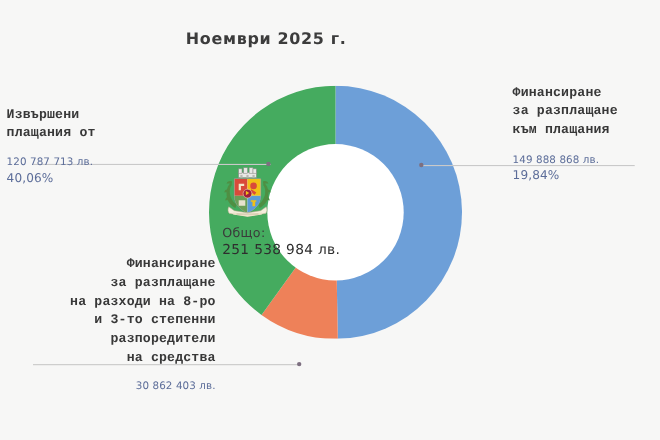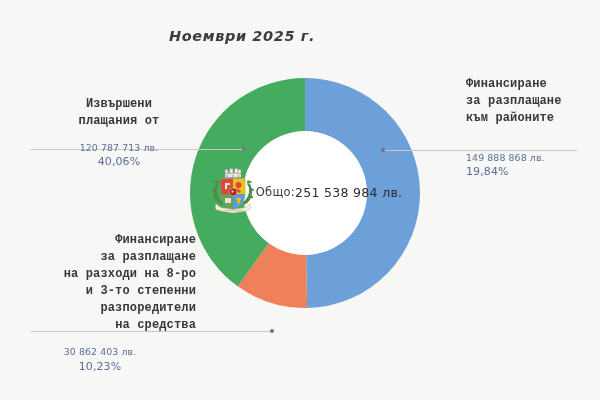--- a/index.html
+++ b/index.html
@@ -25,47 +25,45 @@
   .chart-title {
     position: absolute;
     top: 28px;
     left: 0;
     width: 484px;
     text-align: center;
     font-size: 14.5px;
     font-weight: bold;
     color: #3c3c3c;
     letter-spacing: 0.6px;
-    font-style: italic;
   }
 
   
   .donut-wrap {
     position: absolute;
     left: 190px;
     top: 78px;
     width: 230px;
     height: 230px;
   }
   .donut-svg {
     display: block;
     width: 230px;
     height: 230px;
   }
 
   
   .center-block {
     position: absolute;
-    left: 191px;
+    left: 202px;
     top: 78px;
     width: 230px;
     height: 230px;
     display: flex;
-    flex-direction: row;
-    align-items: center;
+    flex-direction: column;
     justify-content: center;
     pointer-events: none;
   }
   .emblem {
     width: 46px;
     height: 50px;
     margin-bottom: 4px;
   }
   .center-total-label {
     font-size: 11.5px;
@@ -101,27 +99,27 @@
     white-space: nowrap;
   }
   .callout .cl-pct {
     font-size: 11px;
     color: #5c6d99;
     line-height: 1.42;
     letter-spacing: 0.1px;
   }
 
   .callout-right { left: 466px; top: 76px; width: 128px; text-align: left; }
-  .callout-right .cl-values { margin-top: 24px; }
-
-  .callout-topleft { left: 24px; top: 96px; width: 190px; text-align: center; }
+  .callout-right .cl-values { margin-top: 12px; }
+
+  .callout-topleft { left: 6px; top: 96px; width: 190px; text-align: left; }
   .callout-topleft .cl-values { margin-top: 11px; }
 
   .callout-bottomleft { left: 4px; top: 232px; width: 192px; text-align: right; }
-  .callout-bottomleft .cl-values { margin-top: 11px; text-align: center; }
+  .callout-bottomleft .cl-values { margin-top: 11px; }
 
   
   .leader {
     position: absolute;
     height: 1px;
     background: #c9c9c9;
   }
   .leader-dot {
     position: absolute;
     width: 4px;
@@ -216,21 +214,21 @@
   <div class="leader leader-right"></div>
   <div class="leader-dot leader-right-dot"></div>
 
   <div class="leader leader-bottomleft"></div>
   <div class="leader-dot leader-bottomleft-dot"></div>
 
   <div class="callout callout-right">
     <div class="cl-title">
       <div>Финансиране</div>
       <div>за разплащане</div>
-      <div>към районите</div>
+      <div>към плащания</div>
     </div>
     <div class="cl-values">
       <div class="cl-value">149 888 868 лв.</div>
       <div class="cl-pct">19,84%</div>
     </div>
   </div>
 
   <div class="callout callout-topleft">
     <div class="cl-title">
       <div>Извършени</div>
@@ -246,17 +244,16 @@
     <div class="cl-title">
       <div>Финансиране</div>
       <div>за разплащане</div>
       <div>на разходи на 8-ро</div>
       <div>и 3-то степенни</div>
       <div>разпоредители</div>
       <div>на средства</div>
     </div>
     <div class="cl-values">
       <div class="cl-value">30 862 403 лв.</div>
-      <div class="cl-pct">10,23%</div>
     </div>
   </div>
 
 </div>
 
 </body></html>

